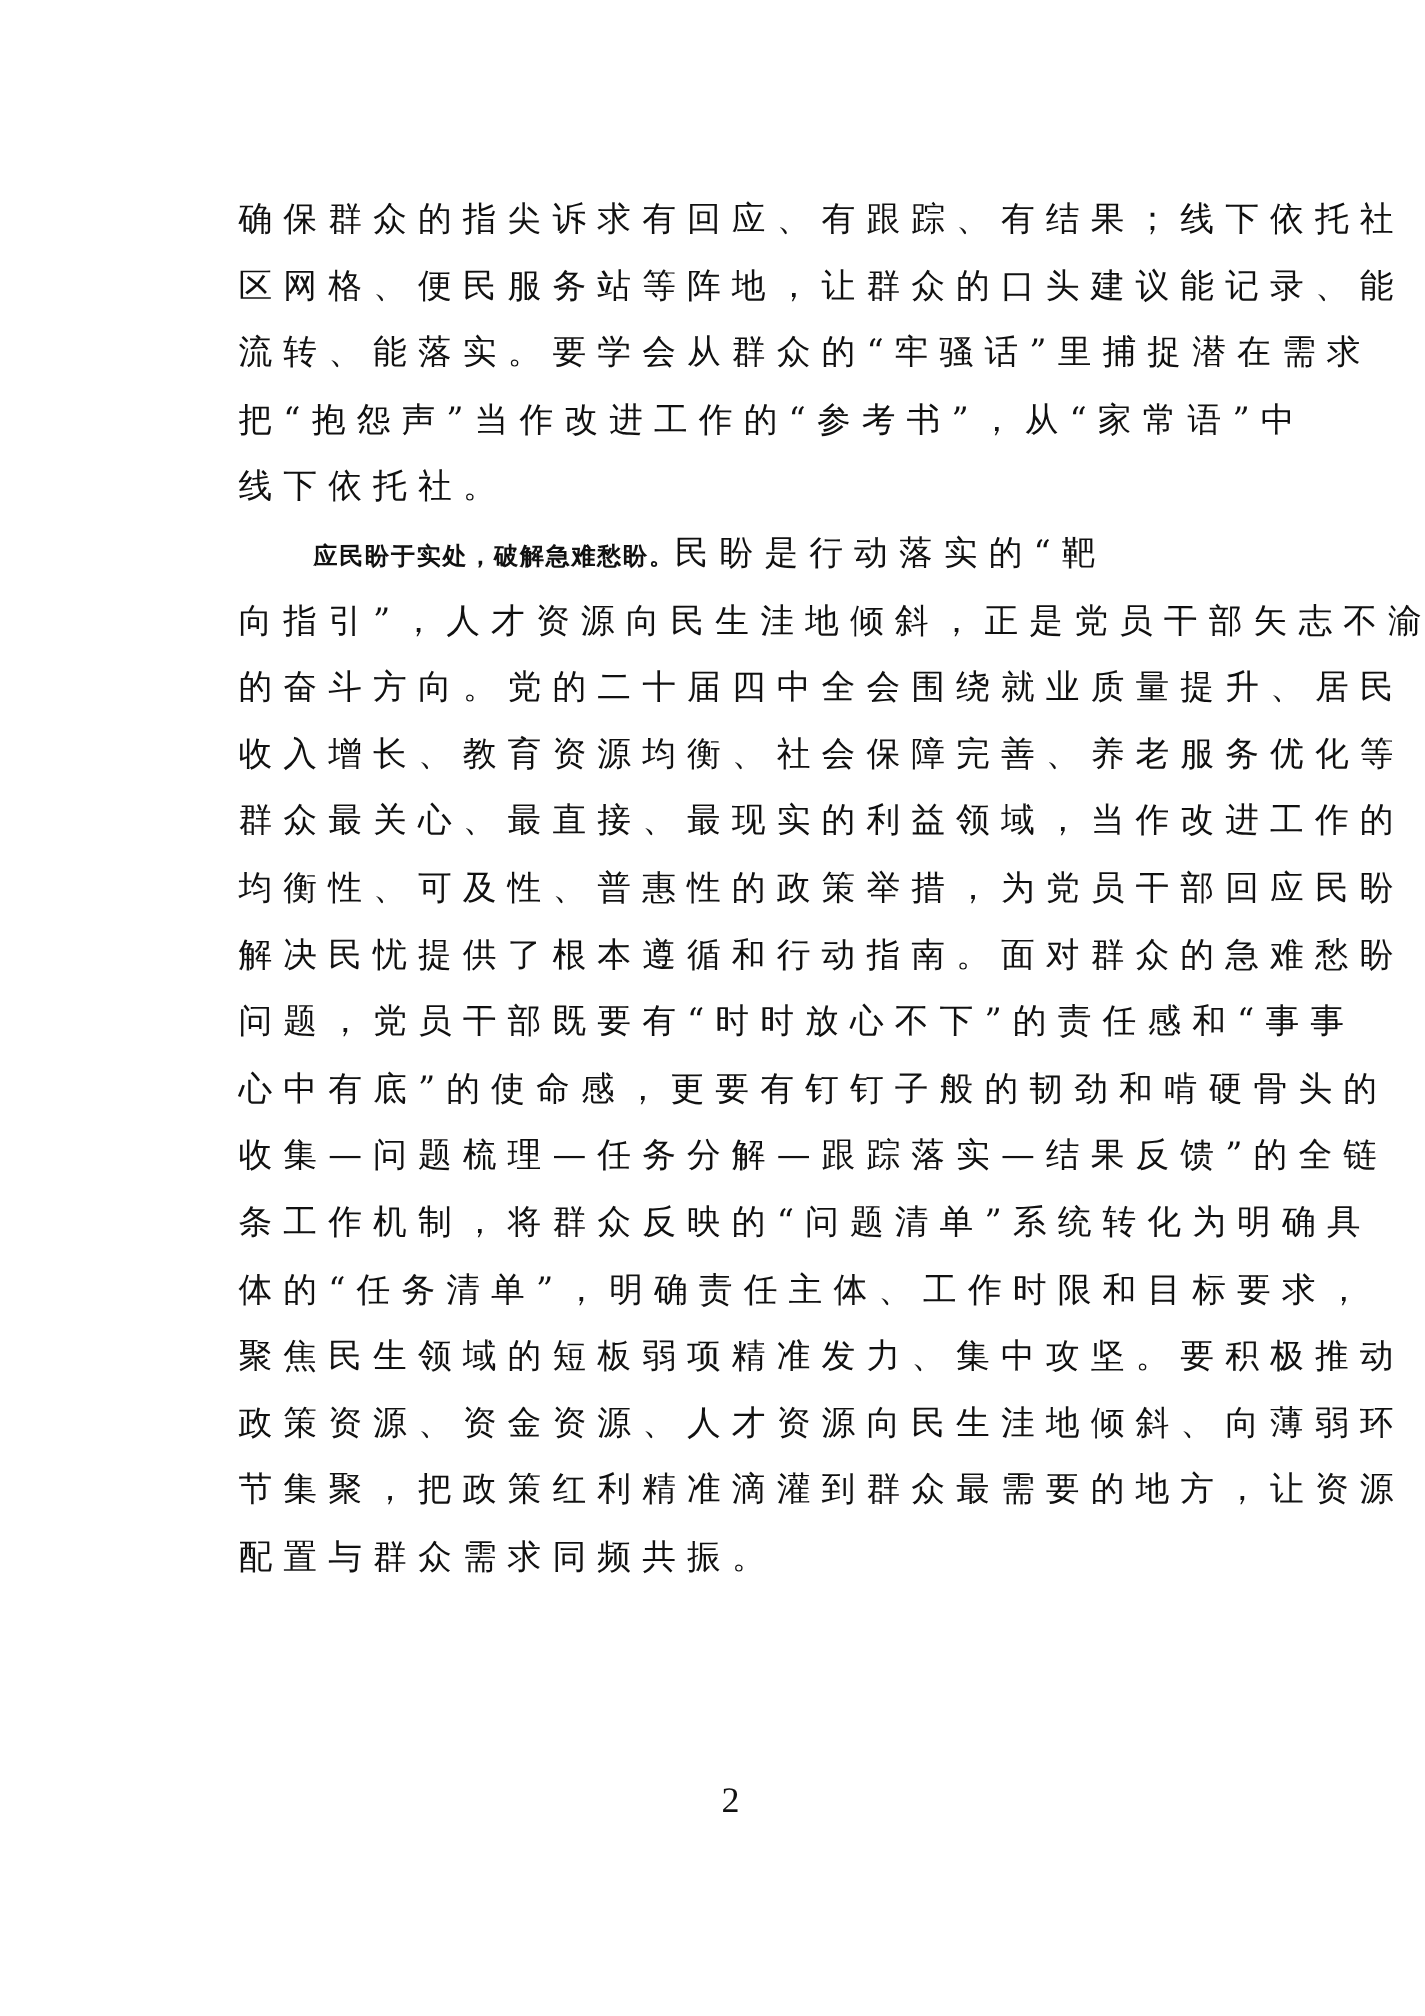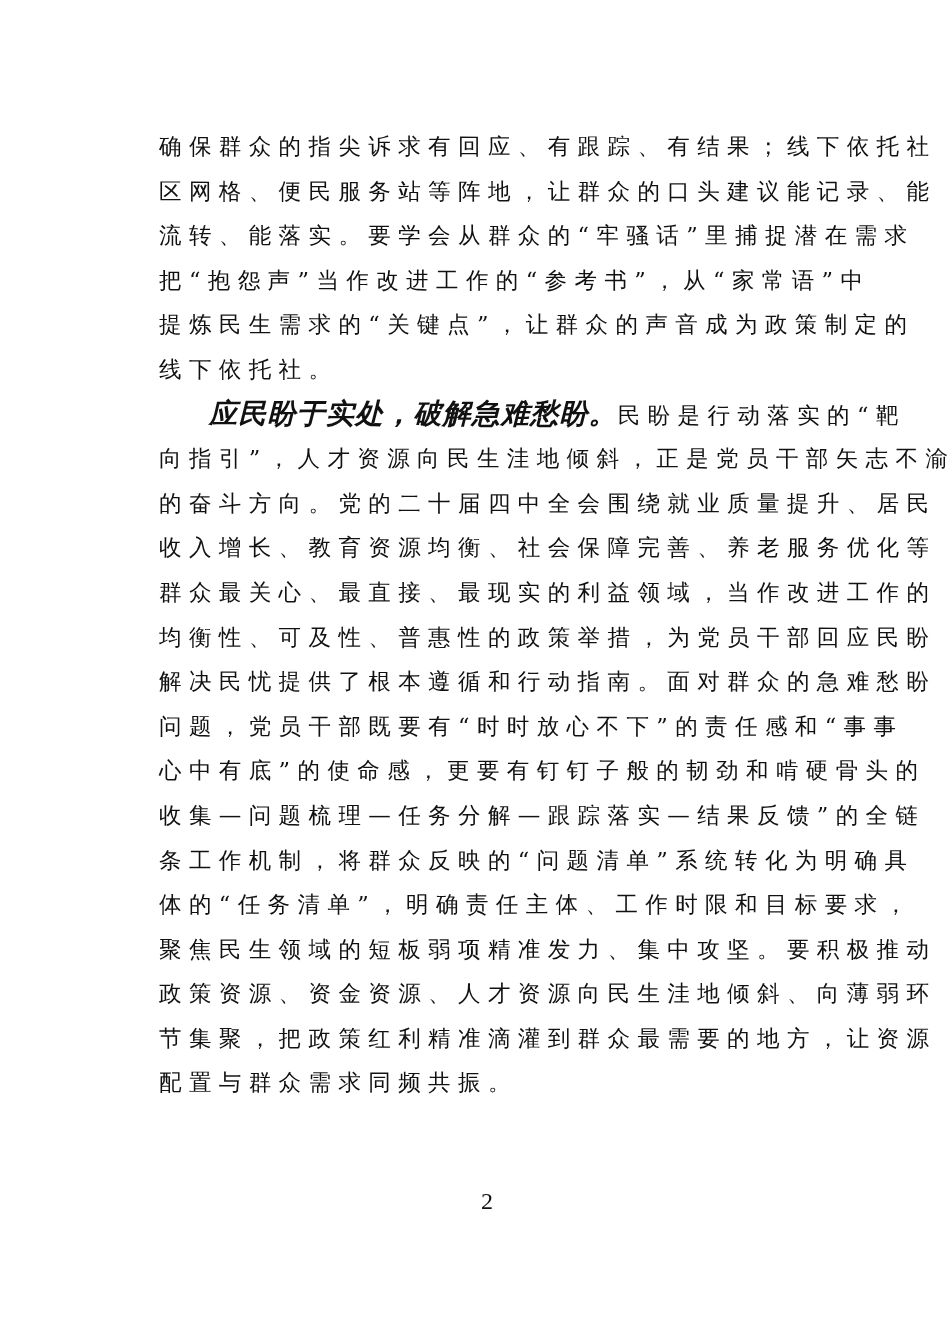--- a/index.html
+++ b/index.html
@@ -38,22 +38,21 @@
       white-space: nowrap;
       overflow: visible;
     }
     .line.indent {
       padding-left: 0;
     }
     .lead-bold {
       font-family: "DejaVu Sans", "Liberation Sans", sans-serif;
       font-weight: bold;
       letter-spacing: 1.2px;
-      font-size: 28px;
-      font-style: italic;
+      font-size: 16px;
     }
     .indent-space {
       display: inline-block;
       width: 50px;
     }
     .page-number {
       position: absolute;
       left: 0;
       width: 950px;
       top: 1188px;
@@ -67,21 +66,20 @@
 <body>
 
 <div class="page">
   <div class="body-text">
 
     <div>
       <span class="line">确保群众的指尖诉求有回应、有跟踪、有结果；线下依托社</span>
       <span class="line">区网格、便民服务站等阵地，让群众的口头建议能记录、能</span>
       <span class="line">流转、能落实。要学会从群众的“牢骚话”里捕捉潜在需求</span>
       <span class="line">把“抱怨声”当作改进工作的“参考书”，从“家常语”中</span>
-      <span class="line">提炼民生需求的“关键点”，让群众的声音成为政策制定的</span>
       <span class="line">线下依托社。</span>
     </div>
 
     <div>
       <span class="line indent"><span class="indent-space"></span><span class="lead-bold">应民盼于实处，破解急难愁盼。</span><span>民盼是行动落实的“靶</span></span>
       <span class="line">向指引”，人才资源向民生洼地倾斜，正是党员干部矢志不渝</span>
       <span class="line">的奋斗方向。党的二十届四中全会围绕就业质量提升、居民</span>
       <span class="line">收入增长、教育资源均衡、社会保障完善、养老服务优化等</span>
       <span class="line">群众最关心、最直接、最现实的利益领域，当作改进工作的</span>
       <span class="line">均衡性、可及性、普惠性的政策举措，为党员干部回应民盼</span>

